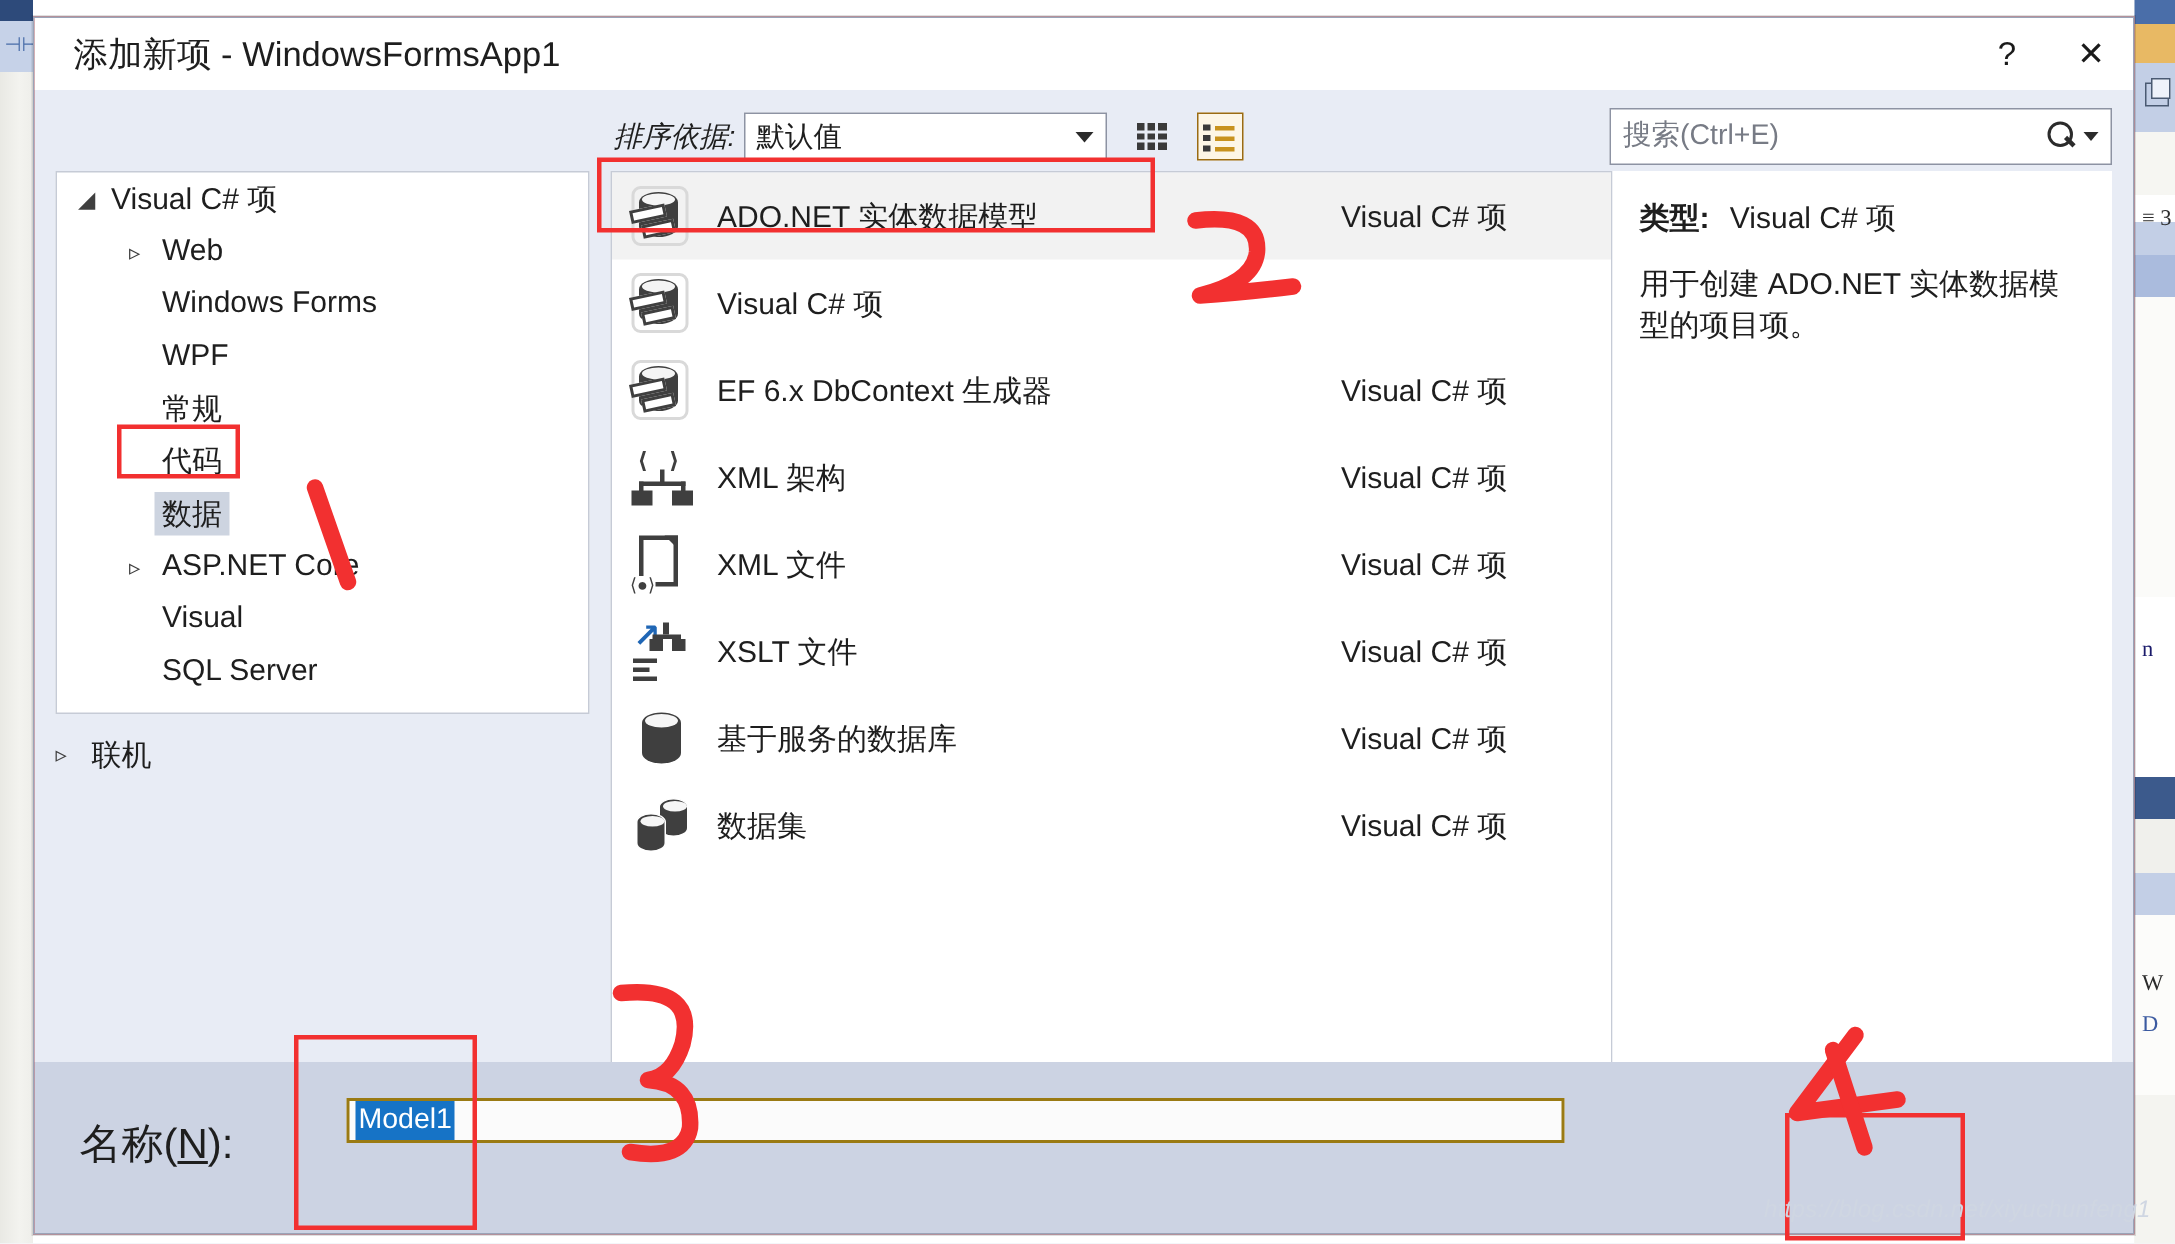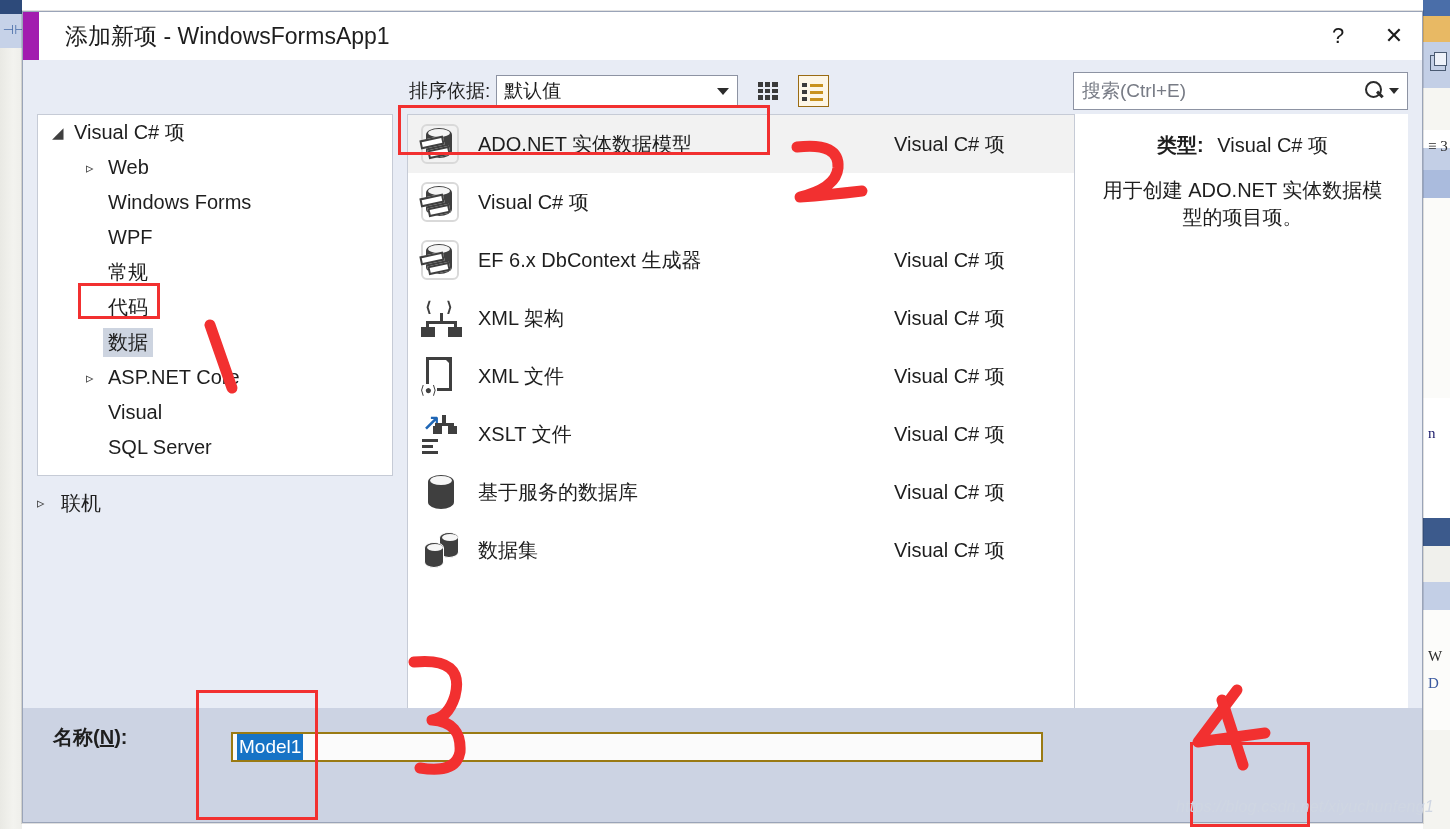--- a/index.html
+++ b/index.html
@@ -60,24 +60,23 @@
   }
   #bgr-icon::after{
     content:""; position:absolute; left:3px; top:-4px; width:11px; height:12px;
     border:1.5px solid #4a5a72; background:#eef2fa;
   }
 
   
   #dialog {
     position: absolute; left: 22px; top: 11px;
     width: 1401px; height: 812px;
-    background: #a21caf;
+    background: #b91c1c;
     border: 1px solid #9aa4b8;
     box-shadow: 0 0 0 1px rgba(0,0,0,.12);
-    padding-left: 16px;
   }
   #titlebar {
     height: 48px; background: #ffffff;
     display: flex; align-items: center;
   }
   #title-text {
     margin-left: 26px; font-size: 23px; color: #1e1e1e;
     font-family: "Liberation Sans", "DejaVu Sans", sans-serif;
     white-space: nowrap;
   }
@@ -130,21 +129,21 @@
   #tree-online {
     position: absolute; left: 14px; top: 424px; width: 356px; height: 38px;
     display: flex; align-items: center; font-size: 20px; color: #1e1e1e;
   }
 
   
   #sortbar {
     position: absolute; left: 386px; top: 12px; width: 420px; height: 38px;
     display: flex; align-items: center;
   }
-  #sortbar-label { font-size: 19px; color: #1e1e1e; margin-right: 6px; white-space: nowrap; }
+  #sortbar-label { font-size: 19px; color: #1e1e1e; margin-right: 6px; white-space: nowrap; font-style: italic; }
   #sort-select {
     width: 246px; height: 32px; background: #ffffff;
     border: 1px solid #8d93a3; display: flex; align-items: center;
     font-size: 19px; color: #1e1e1e; padding-left: 7px; position: relative;
   }
   #sort-select .caret {
     position: absolute; right: 8px; top: 12px;
     width: 0; height: 0;
     border-left: 6px solid transparent; border-right: 6px solid transparent;
     border-top: 7px solid #2b2b2b;
@@ -255,37 +254,37 @@
     content:""; position:absolute; left:13px; top:13px; width:8px; height:2.6px;
     background:#2b2b2b; transform: rotate(45deg);
   }
   #search-caret {
     width: 0; height: 0; flex: none;
     border-left: 5px solid transparent; border-right: 5px solid transparent;
     border-top: 6px solid #2b2b2b;
   }
   #detail-pane {
     position: absolute; left: 1052px; top: 54px; width: 333px; height: 662px;
-    background: #ffffff; padding: 18px 16px 0 18px; text-align: center;
+    background: #ffffff; padding: 18px 16px 0 18px;
   }
   #detail-type-line {
     font-size: 20px; color: #1e1e1e; margin-bottom: 18px; white-space: nowrap;
   }
   #detail-type-label { font-weight: bold; margin-right: 8px; }
   #detail-desc {
     font-size: 20px; color: #1e1e1e; line-height: 1.35;
   }
 
   
   #footer {
     position: absolute; left: 0; top: 696px; width: 1399px; height: 114px;
     background: #ccd3e3;
   }
   #name-label {
-    position: absolute; left: 30px; top: 16px; font-size: 20px; color: #1e1e1e; font-weight: bold;
+    position: absolute; left: 30px; top: 36px; font-size: 28px; color: #1e1e1e;
   }
   #name-input-wrap {
     position: absolute; left: 208px; top: 24px; width: 812px; height: 30px;
     background: #fbfbfb; border: 2px solid #9a7a13;
     display: flex; align-items: center;
   }
   #name-value {
     background: #1673c6; color: #ffffff; font-size: 19px;
     padding: 0 2px; margin-left: 4px; line-height: 26px;
   }

